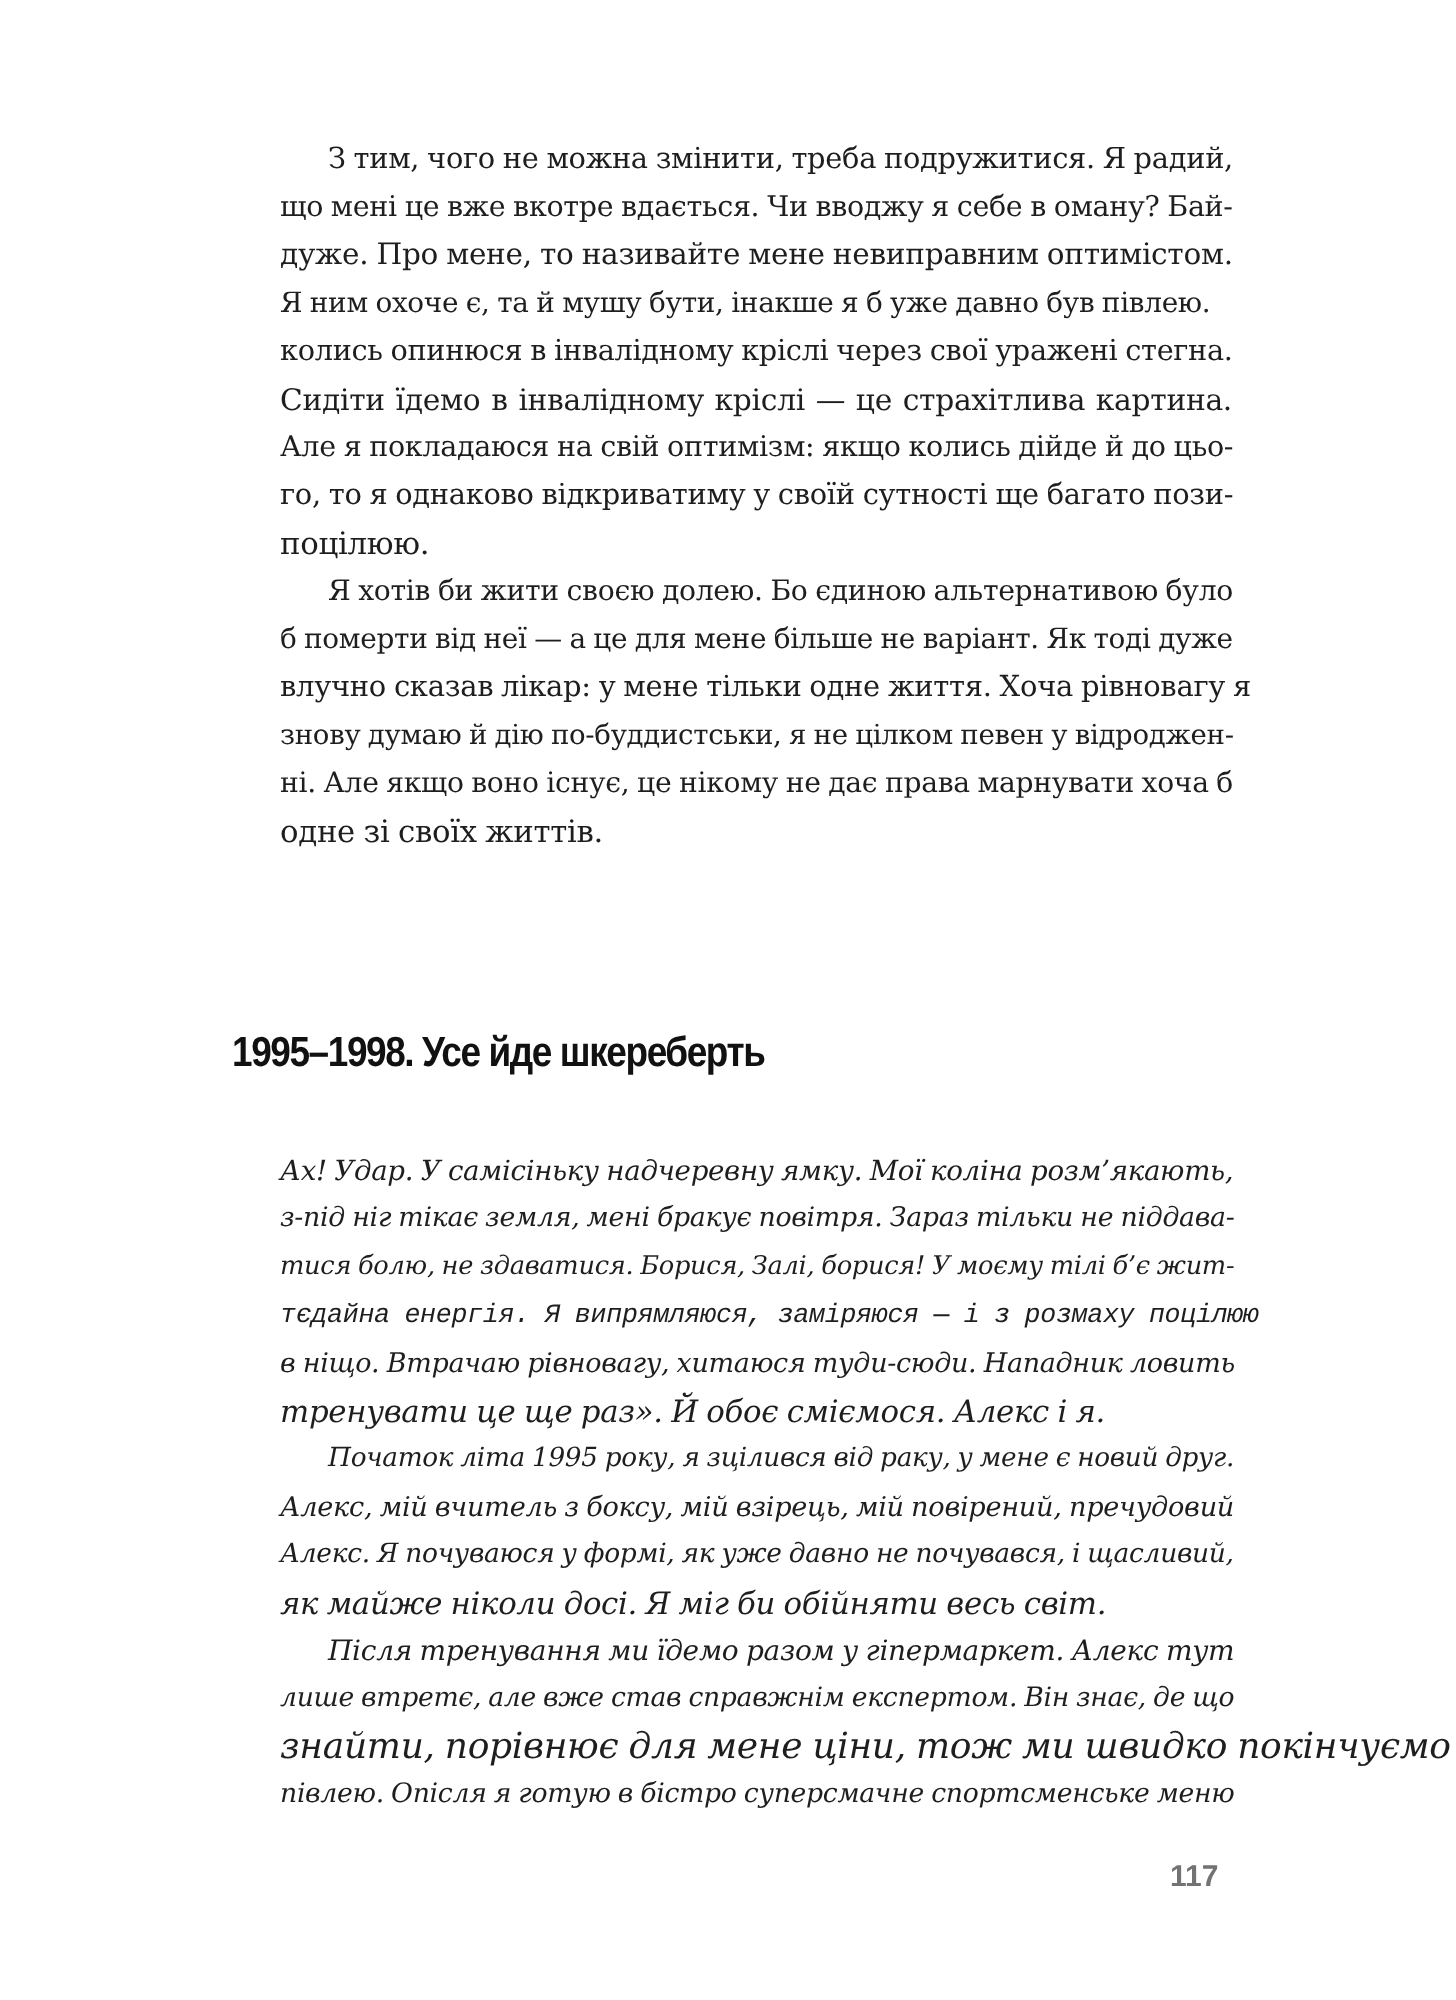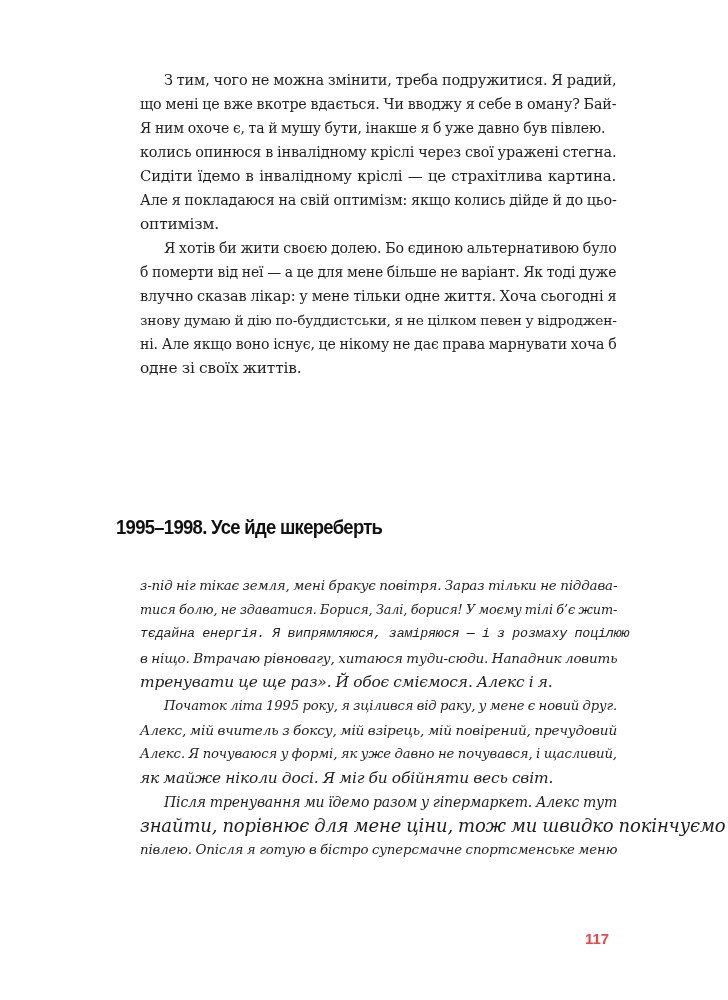--- a/index.html
+++ b/index.html
@@ -63,67 +63,71 @@
       top: 574px;
       width: 500px;
     }
     .page-number {
       position: absolute;
       left: 585px;
       top: 930px;
       font-family: "Liberation Sans", sans-serif;
       font-weight: bold;
       font-size: 15px;
-      color: #ef4444;
+      color: #737373;
     }
     .indent-line {
       padding-left: 24px;
     }
   </style>
 </head>
 <body>
 
 <div class="page text">
   <p class="para">
     <span class="line indent-line" style="white-space: nowrap; font-size: 14.4521px;">З тим, чого не можна змінити, треба подружитися. Я радий,</span>
     <span class="line" style="white-space: nowrap; font-size: 14.2832px;">що мені це вже вкотре вдається. Чи вводжу я себе в оману? Бай-</span>
+    <span class="line" style="white-space: nowrap; font-size: 14.8081px;">дуже. Про мене, то називайте мене невиправним оптимістом.</span>
     <span class="line last" style="white-space: nowrap; font-size: 13.9698px;">Я ним охоче є, та й мушу бути, інакше я б уже давно був півлею.</span>
   </p>
   <p class="para">
     <span class="line" style="white-space: nowrap; font-size: 14.3946px;">колись опинюся в інвалідному кріслі через свої уражені стегна.</span>
     <span class="line" style="white-space: nowrap; font-size: 14.877px;">Сидіти їдемо в інвалідному кріслі — це страхітлива картина.</span>
     <span class="line" style="white-space: nowrap; font-size: 14.3073px;">Але я покладаюся на свій оптимізм: якщо колись дійде й до цьо-</span>
-    <span class="line last" style="white-space: nowrap;">оптимізм.</span>
+    <span class="line" style="white-space: nowrap; font-size: 14.4622px;">го, то я однаково відкриватиму у своїй сутності ще багато пози-</span>
+    <span class="line last" style="white-space: nowrap;">поцілюю.</span>
   </p>
   <p class="para">
     <span class="line indent-line" style="white-space: nowrap; font-size: 14.1454px;">Я хотів би жити своєю долею. Бо єдиною альтернативою було</span>
     <span class="line" style="white-space: nowrap; font-size: 13.9698px;">б померти від неї — а це для мене більше не варіант. Як тоді дуже</span>
-    <span class="line" style="white-space: nowrap; font-size: 14.5099px;">влучно сказав лікар: у мене тільки одне життя. Хоча сьогодні я</span>
+    <span class="line" style="white-space: nowrap; font-size: 14.5099px;">влучно сказав лікар: у мене тільки одне життя. Хоча рівновагу я</span>
     <span class="line" style="white-space: nowrap; font-size: 13.8086px;">знову думаю й дію по-буддистськи, я не цілком певен у відроджен-</span>
     <span class="line" style="white-space: nowrap; font-size: 14.1078px;">ні. Але якщо воно існує, це нікому не дає права марнувати хоча б</span>
     <span class="line last" style="white-space: nowrap;">одне зі своїх життів.</span>
   </p>
 </div>
 
 <h2 class="heading">1995–1998. Усе йде шкереберть</h2>
 
 <div class="section2 text italic">
   <p class="para">
+    <span class="line" style="white-space: nowrap; font-size: 13.8474px;">Ах! Удар. У самісіньку надчеревну ямку. Мої коліна розм’якають,</span>
     <span class="line" style="white-space: nowrap; font-size: 13.411px;">з-під ніг тікає земля, мені бракує повітря. Зараз тільки не піддава-</span>
     <span class="line" style="white-space: nowrap; font-size: 12.8571px;">тися болю, не здаватися. Борися, Залі, борися! У моєму тілі б’є жит-</span>
     <span class="line" style="white-space: nowrap; font-size: 13.325px; font-family: Liberation Mono, monospace;">тєдайна енергія. Я випрямляюся, заміряюся — і з розмаху поцілюю</span>
     <span class="line" style="white-space: nowrap; font-size: 13.4918px;">в ніщо. Втрачаю рівновагу, хитаюся туди-сюди. Нападник ловить</span>
     <span class="line last" style="white-space: nowrap;">тренувати це ще раз». Й обоє сміємося. Алекс і я.</span>
   </p>
   <p class="para">
     <span class="line indent-line" style="white-space: nowrap; font-size: 13.1679px;">Початок літа 1995 року, я зцілився від раку, у мене є новий друг.</span>
     <span class="line" style="white-space: nowrap; font-size: 13.6042px;">Алекс, мій вчитель з боксу, мій взірець, мій повірений, пречудовий</span>
     <span class="line" style="white-space: nowrap; font-size: 13.2669px;">Алекс. Я почуваюся у формі, як уже давно не почувався, і щасливий,</span>
     <span class="line last" style="white-space: nowrap;">як майже ніколи досі. Я міг би обійняти весь світ.</span>
   </p>
   <p class="para">
     <span class="line indent-line" style="white-space: nowrap; font-size: 14.0048px;">Після тренування ми їдемо разом у гіпермаркет. Алекс тут</span>
+    <span class="line" style="white-space: nowrap; font-size: 13.324px;">лише втретє, але вже став справжнім експертом. Він знає, де що</span>
     <span class="line" style="white-space: nowrap; font-size: 18px;">знайти, порівнює для мене ціни, тож ми швидко покінчуємо з заку-</span>
     <span class="line" style="white-space: nowrap; font-size: 13.3568px;">півлею. Опісля я готую в бістро суперсмачне спортсменське меню</span>
   </p>
 </div>
 
 <div class="page-number">117</div>
 
 </body></html>

